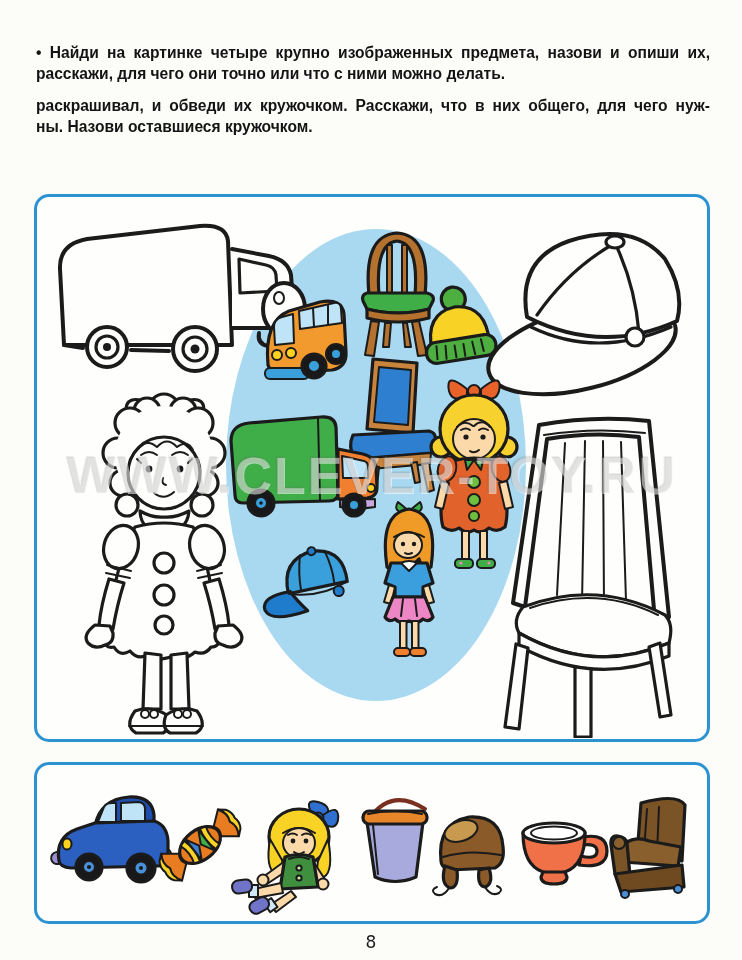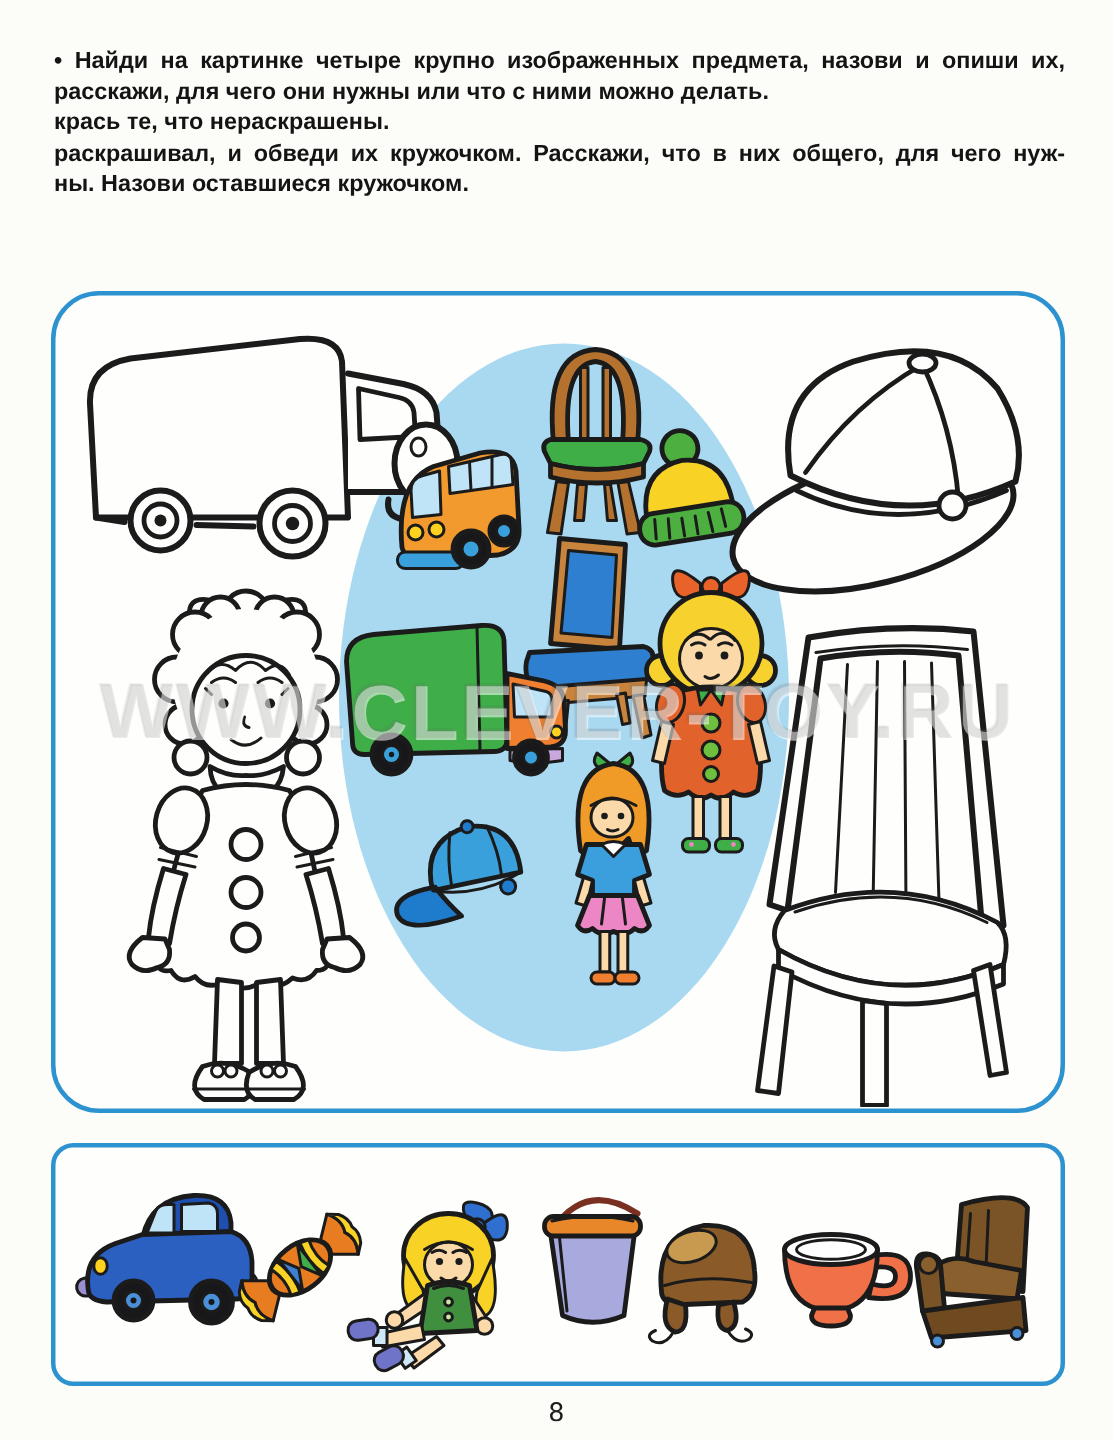--- a/index.html
+++ b/index.html
@@ -2,25 +2,25 @@
 <html><head>
 <meta charset="utf-8">
 <style>
   * { margin:0; padding:0; box-sizing:border-box; }
   html,body { width:742px; height:960px; }
   body { position:relative; background:#fcfcf9; font-family:"Liberation Sans", sans-serif; overflow:hidden; }
 
   .instructions { position:absolute; left:36px; top:31px; width:674px;
     font-size:15.6px; line-height:20.6px; font-weight:bold; color:#141414; }
   .line { text-align:justify; white-space:normal; }
-  .line.full { text-align-last:justify; }
+  .line.full { text-align-last:justify;margin-top:12px; }
   .line.last { text-align-last:left; }
 
   .frame { position:absolute; border:3.5px solid #2d93d0; border-radius:15px; background:#fefefc; }
-  #main-frame { left:34px; top:194px; width:676px; height:548px;border-radius:32px; }
+  #main-frame { left:34px; top:194px; width:676px; height:548px; }
   #bottom-frame { left:34px; top:762px; width:676px; height:162px; }
   #main-frame svg, #bottom-frame svg { position:absolute; left:0; top:0; }
 
   .watermark { position:absolute; left:0; top:248px; width:100%; text-align:center;
     font-size:52px; font-weight:bold; letter-spacing:2px; white-space:nowrap;
     color:rgba(125,125,125,0.17);
     text-shadow:1px 1px 0 rgba(255,255,255,0.55), -1px -1px 0 rgba(90,90,90,0.10);
     pointer-events:none; z-index:3; }
 
   .pageno { position:absolute; left:0; top:932px; width:742px; text-align:center;
@@ -30,22 +30,21 @@
   .o  { stroke:#1b1b1b; stroke-width:3.2; stroke-linejoin:round; stroke-linecap:round; }
   .o4 { stroke:#1b1b1b; stroke-width:4;   stroke-linejoin:round; stroke-linecap:round; }
   .t  { stroke:#1b1b1b; stroke-width:2;   stroke-linejoin:round; stroke-linecap:round; }
   .n  { fill:none; }
 </style>
 </head>
 <body>
 
 <div class="instructions">
   <div class="line full">• Найди на картинке четыре крупно изображенных предмета, назови и опиши их,</div>
-  <div class="line last">расскажи, для чего они нужны или что с ними можно делать.</div>
-  <div class="line last">крась те, что нераскрашены.</div>
+  <div class="line last">расскажи, для чего они точно или что с ними можно делать.</div>
   <div class="line full">раскрашивал, и обведи их кружочком. Расскажи, что в них общего, для чего нуж-</div>
   <div class="line last">ны. Назови оставшиеся кружочком.</div>
 </div>
 
 <div id="main-frame" class="frame">
   <div class="watermark">WWW.CLEVER-TOY.RU</div>
   <svg width="669" height="541" viewBox="0 0 669 541">
 
     <ellipse cx="339" cy="268" rx="150" ry="236" fill="#a9d9f1"></ellipse>
 

